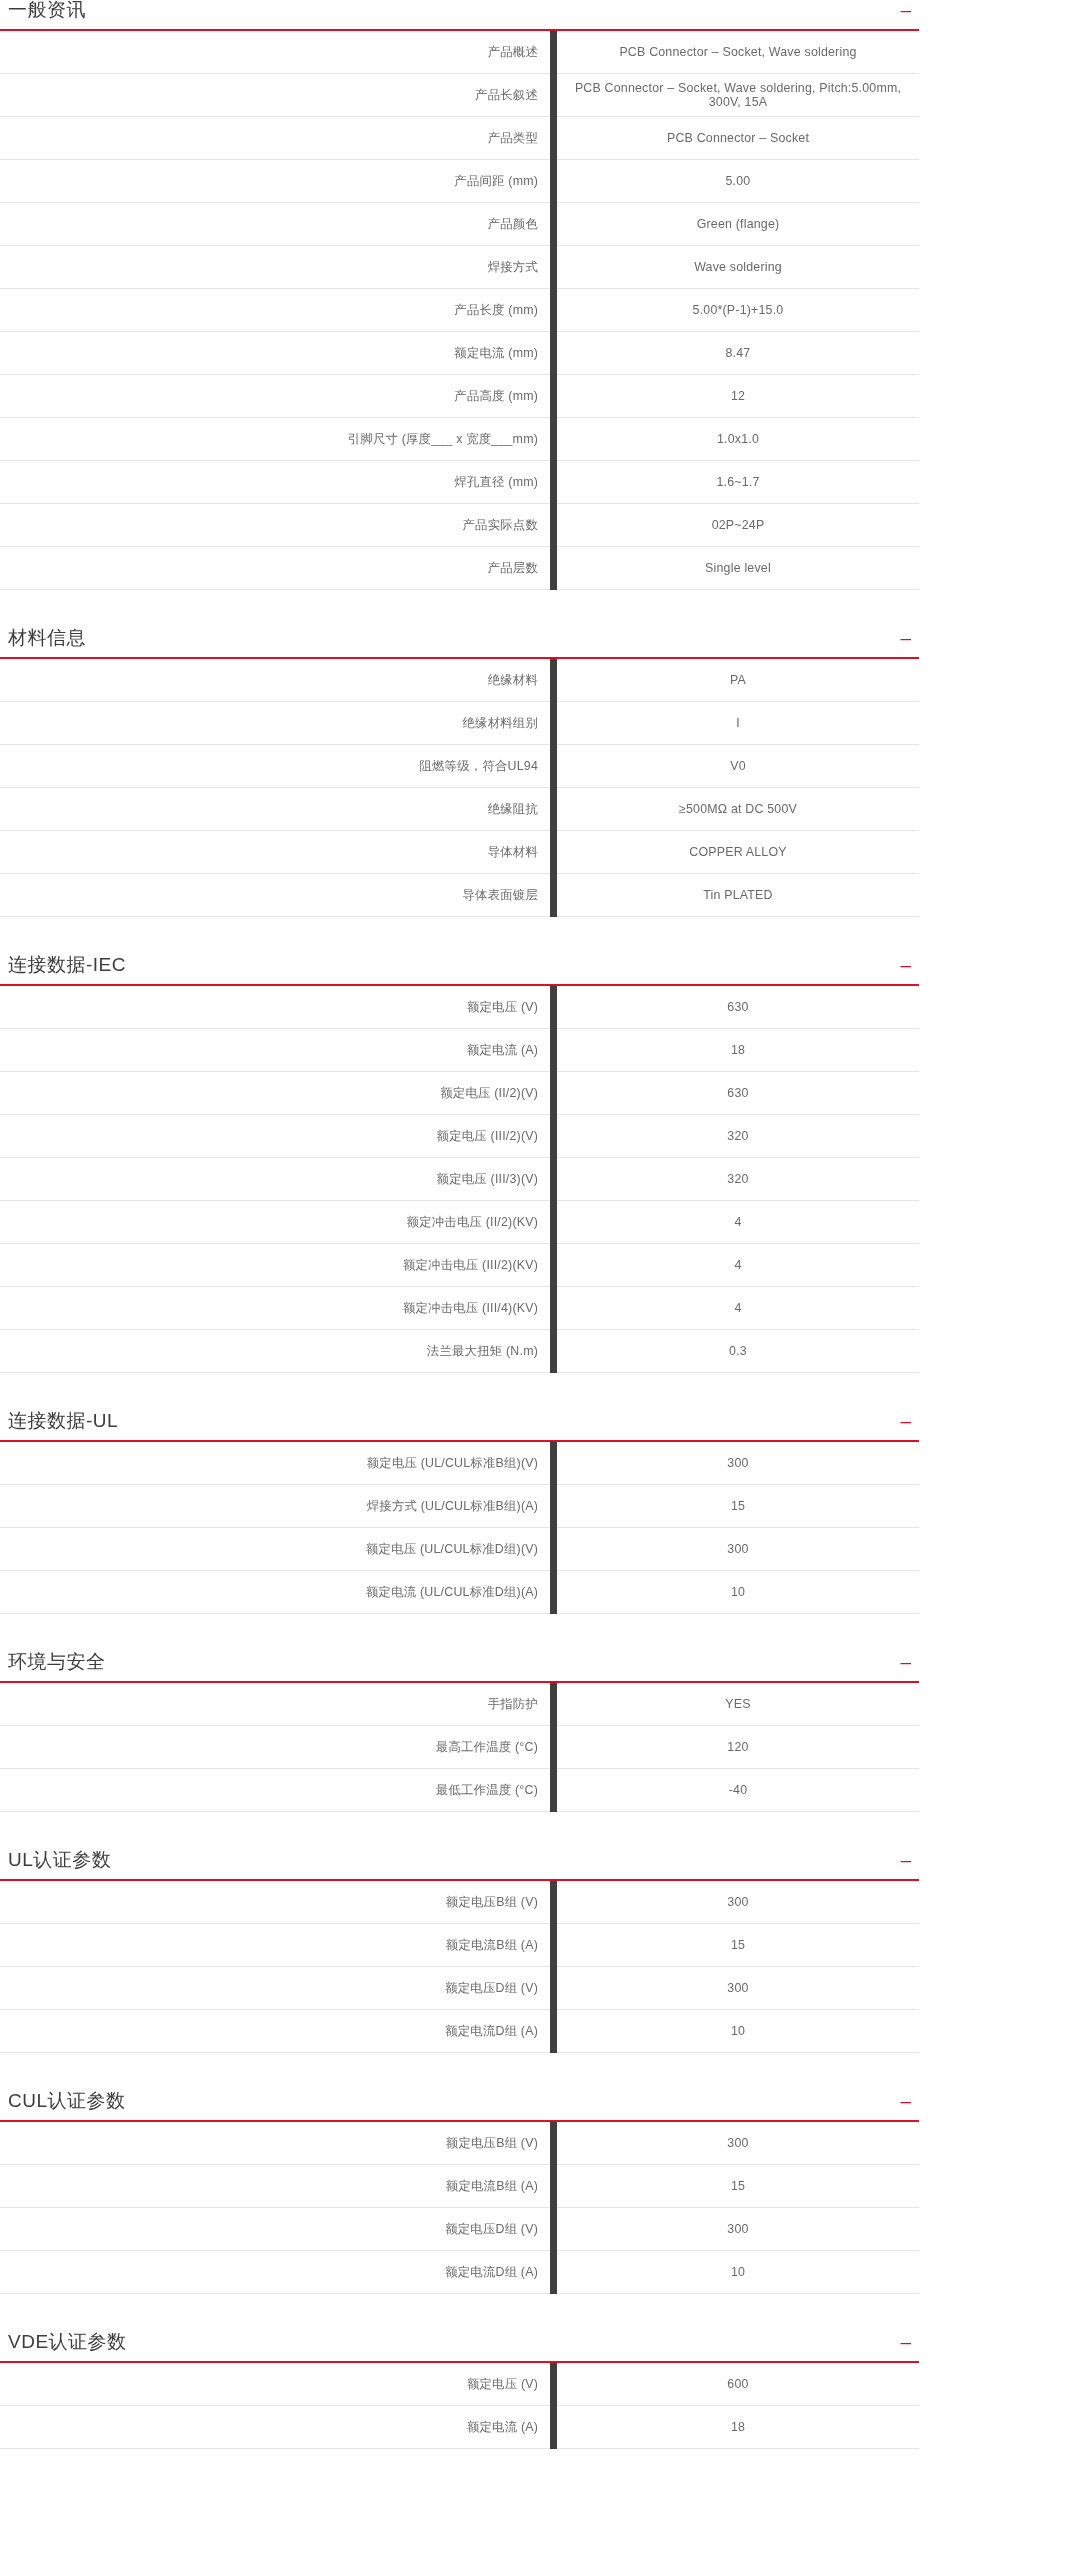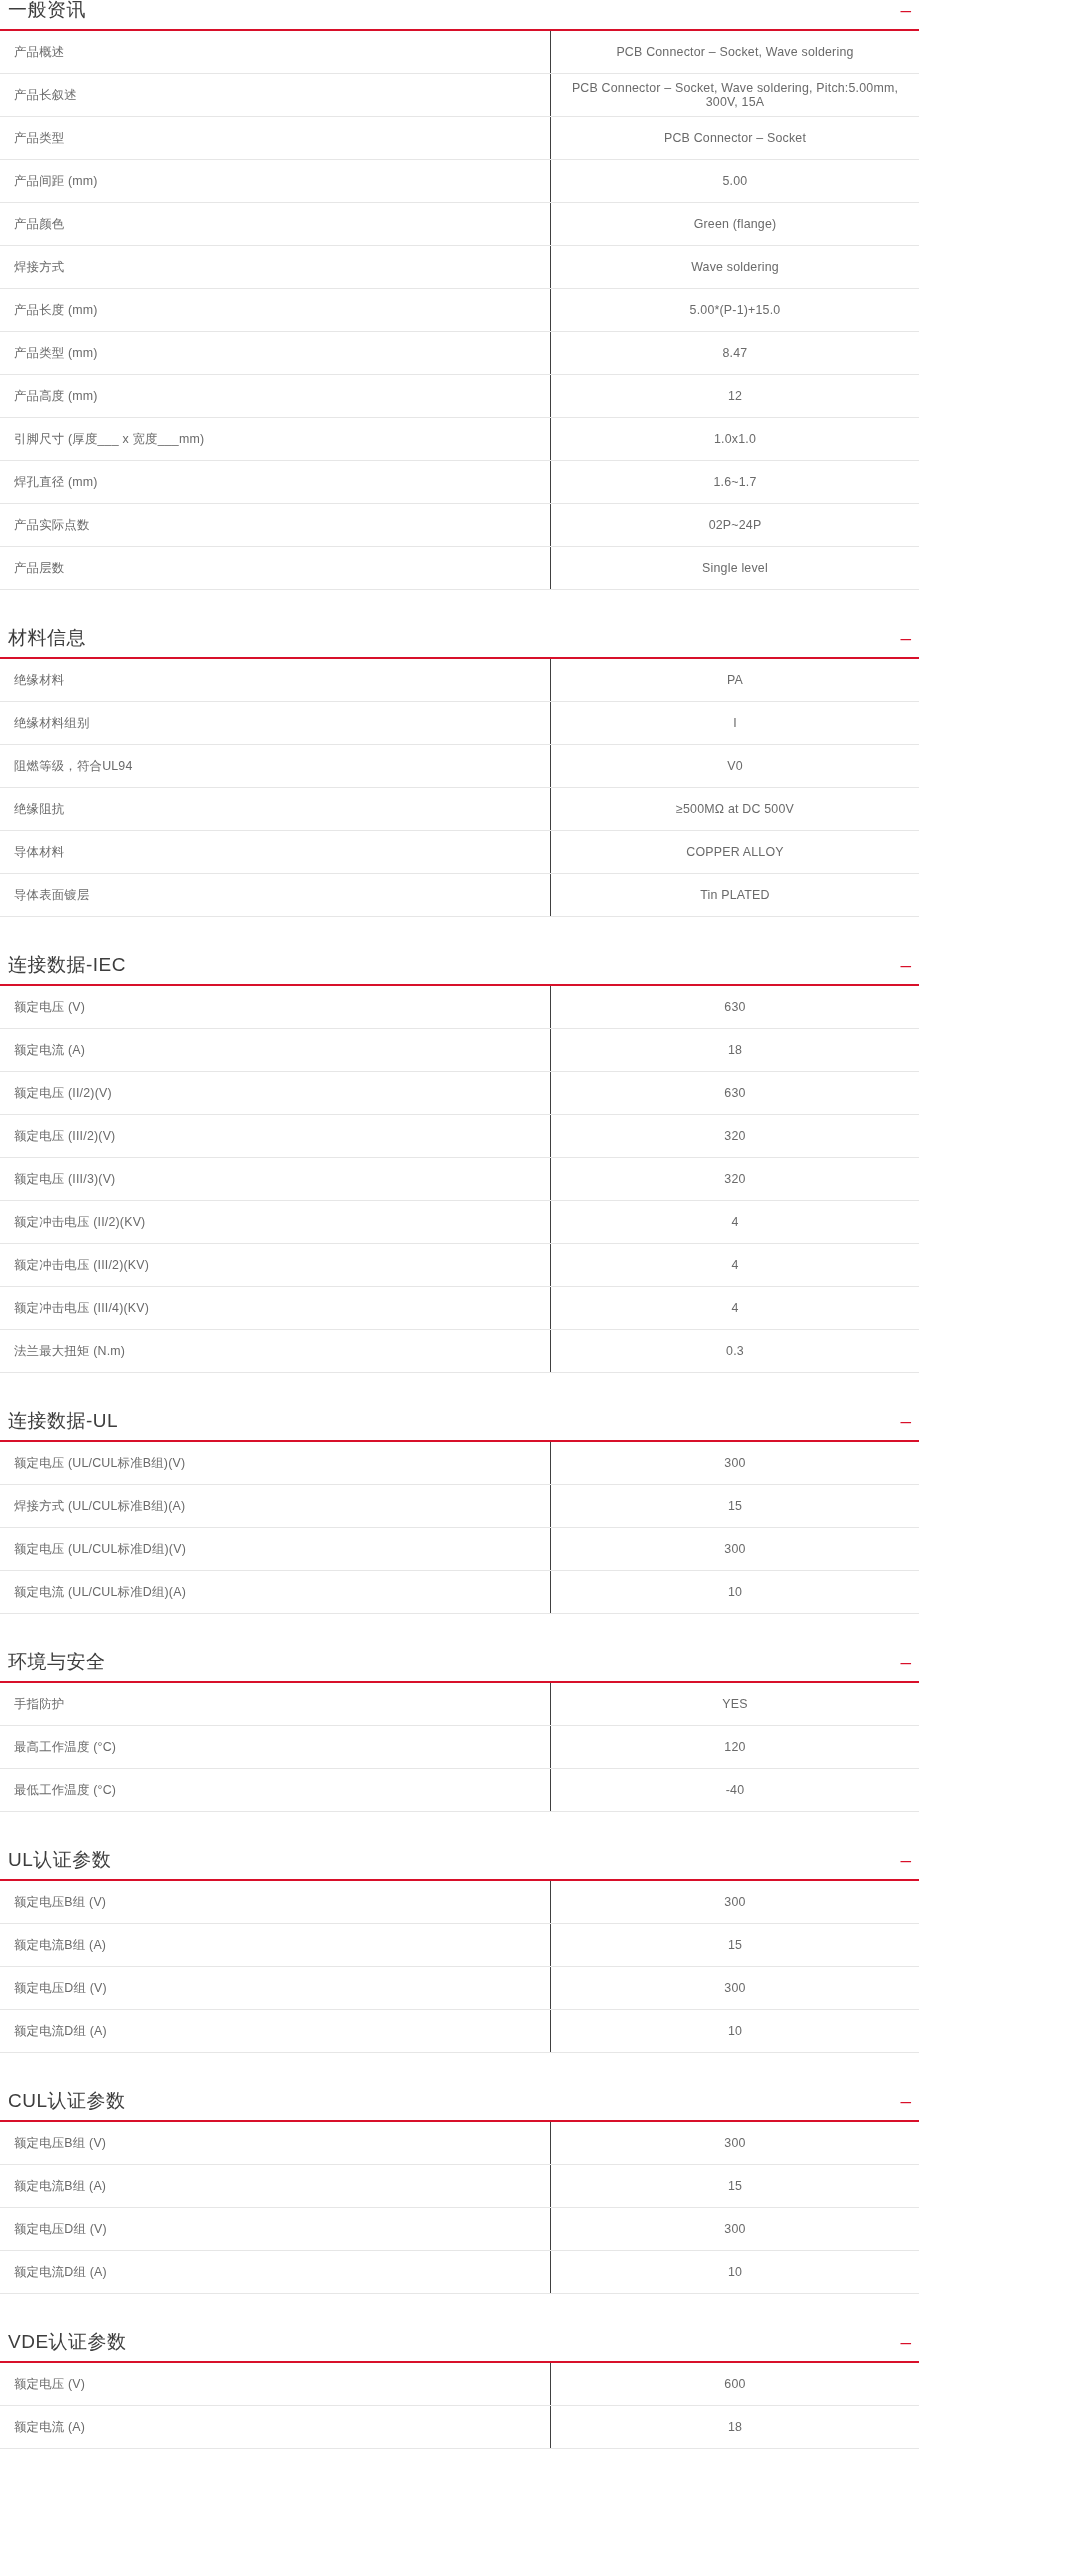--- a/index.html
+++ b/index.html
@@ -56,22 +56,22 @@
     border-bottom: 1px solid #e6e6e6;
     font-size: 12.4px;
     color: #6a6a6a;
     height: 42px;
     padding: 0 12px;
     vertical-align: middle;
     letter-spacing: 0.2px;
   }
   table.spec td.label {
     width: 524px;
-    border-right: 1px solid #404040;
-    text-align: left;
+    border-right: 7px solid #404040;
+    text-align: right;
     padding-left: 14px;
   }
   table.spec td.value {
     text-align: center;
     color: #6a6a6a;
   }
   table.spec tr:first-child td {
     border-top: none;
   }
 </style>
@@ -109,21 +109,21 @@
             </tr>
             <tr>
               <td class="label">焊接方式</td>
               <td class="value">Wave soldering</td>
             </tr>
             <tr>
               <td class="label">产品长度 (mm)</td>
               <td class="value">5.00*(P-1)+15.0</td>
             </tr>
             <tr>
-              <td class="label">产品类型 (mm)</td>
+              <td class="label">额定电流 (mm)</td>
               <td class="value">8.47</td>
             </tr>
             <tr>
               <td class="label">产品高度 (mm)</td>
               <td class="value">12</td>
             </tr>
             <tr>
               <td class="label">引脚尺寸 (厚度___ x 宽度___mm)</td>
               <td class="value">1.0x1.0</td>
             </tr>

